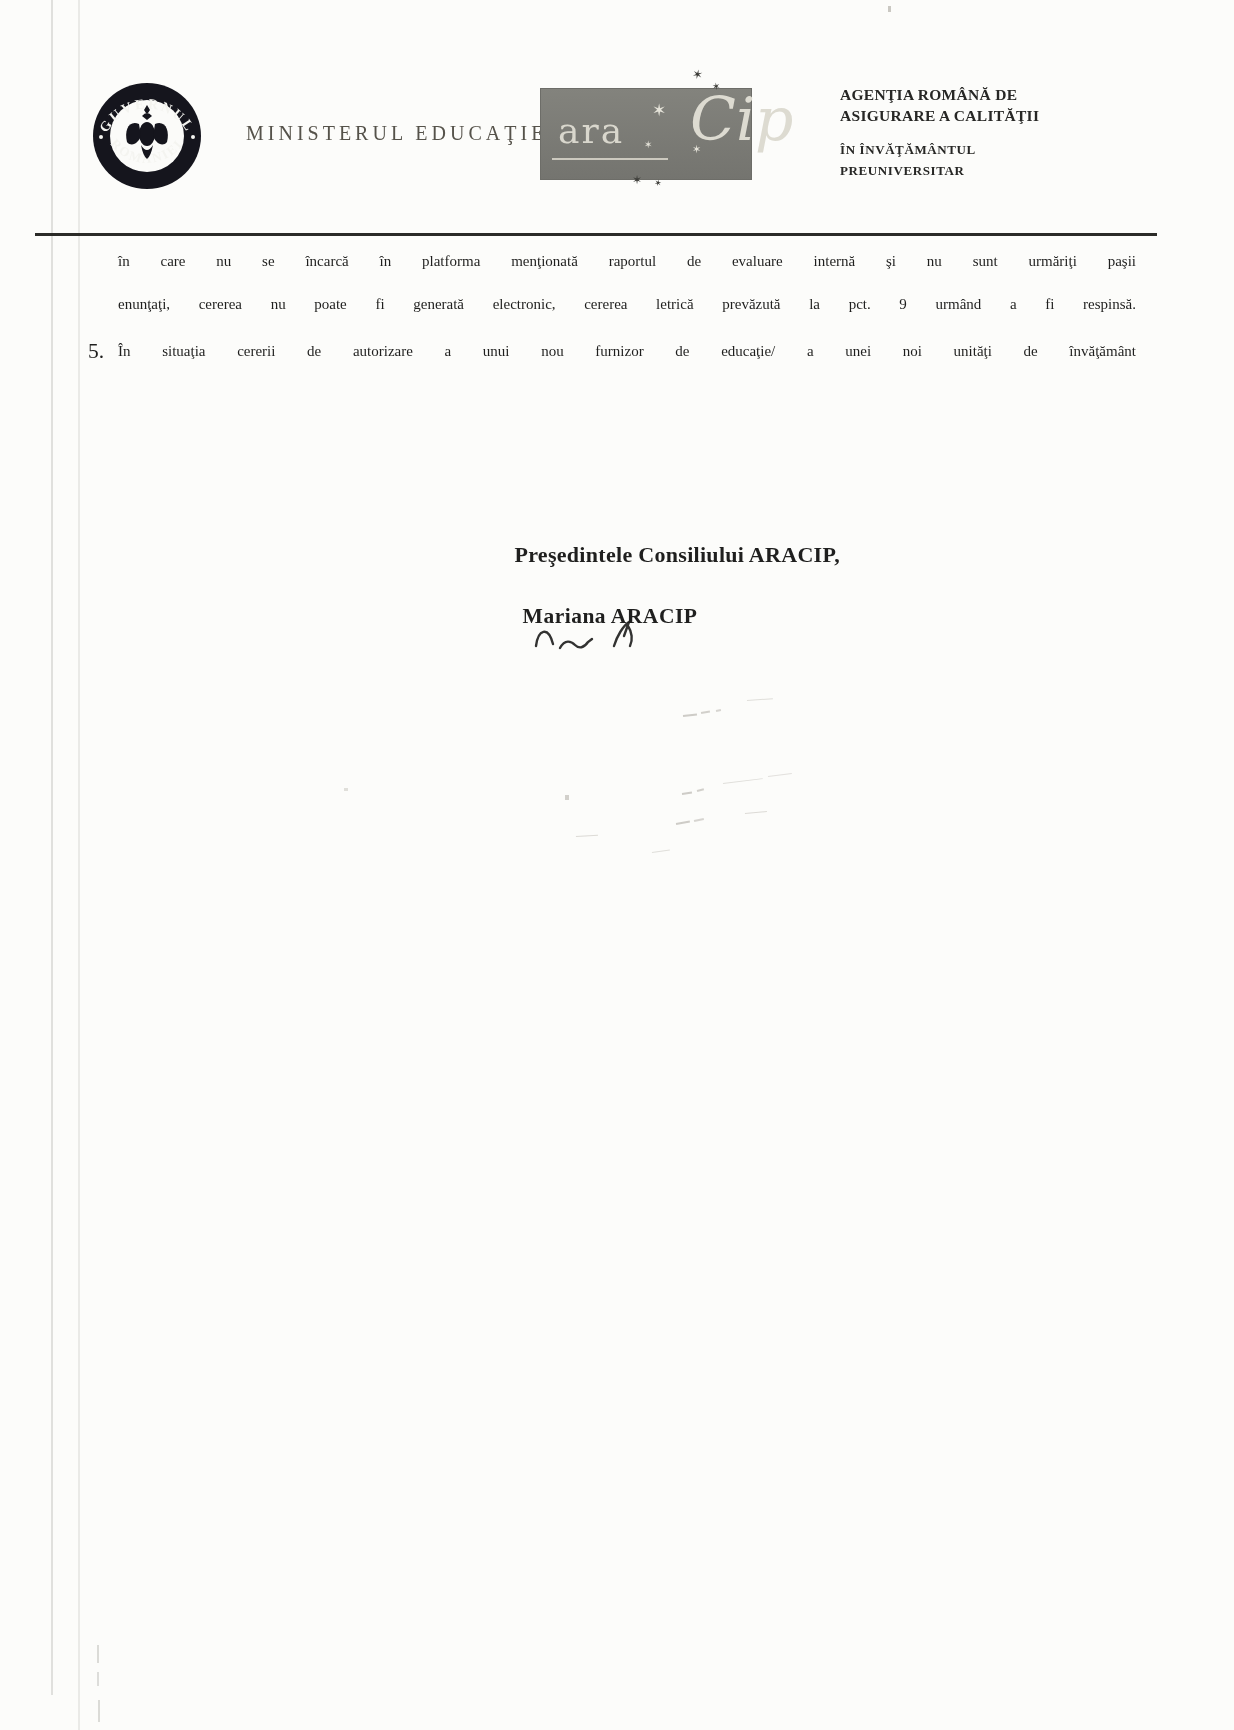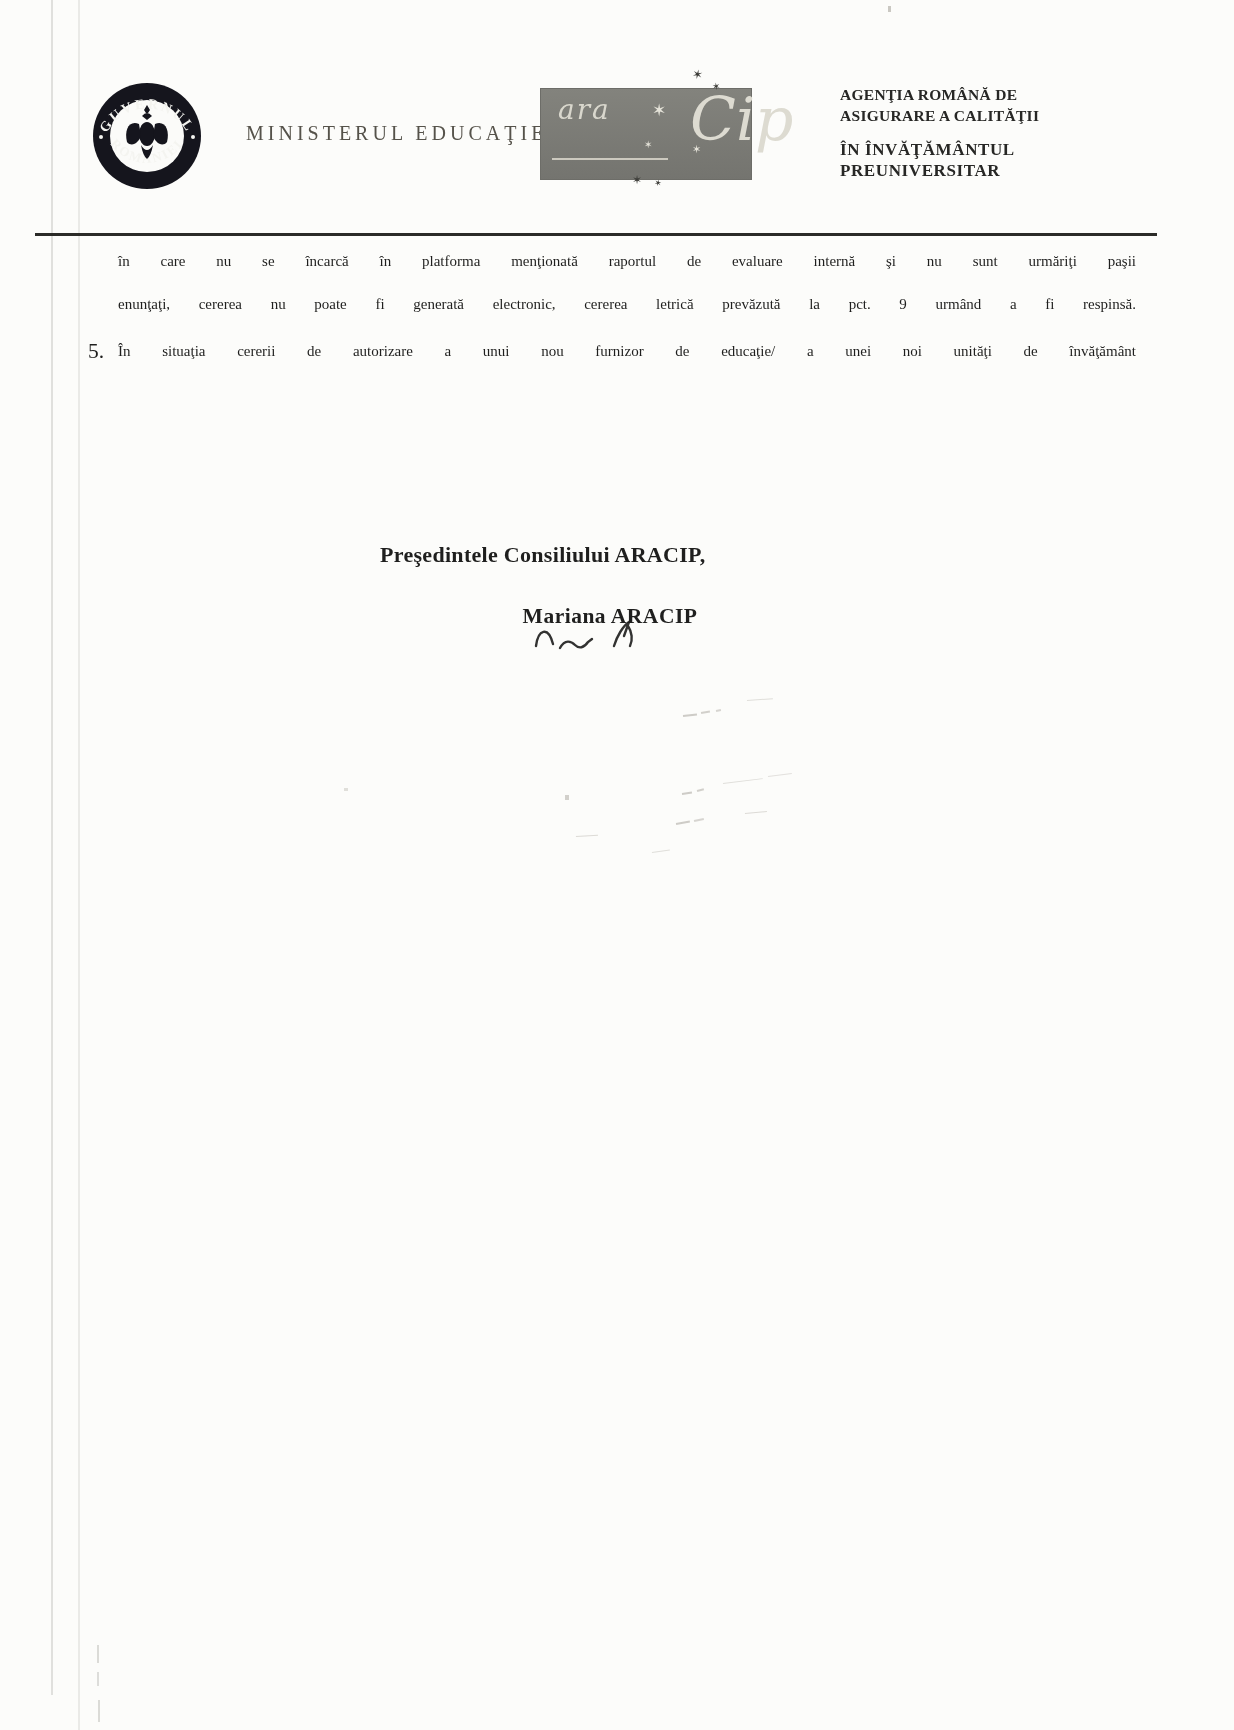--- a/index.html
+++ b/index.html
@@ -16,52 +16,52 @@
   .ministry{
     position:absolute;left:246px;top:122px;
     font-size:20px;letter-spacing:4px;color:#55524a;white-space:nowrap;
   }
   .aracip-box{
     position:absolute;left:540px;top:88px;width:212px;height:92px;
     background:linear-gradient(180deg,#83837d 0%,#74746f 100%);
     box-shadow:0 0 0 1px #6d6d68 inset;
   }
   .aracip-ara{
-    position:absolute;left:18px;top:5px;font-style:italic;
-    font-family:"DejaVu Serif",serif;font-size:28px;color:#d9d7cd;letter-spacing:2px;
+    position:absolute;left:18px;top:22px;
+    font-family:"DejaVu Serif",serif;font-size:36px;color:#d9d7cd;letter-spacing:2px;
   }
   .aracip-underline{position:absolute;left:12px;top:70px;width:116px;height:2px;background:#ccc9bf;}
   .aracip-cip{
     position:absolute;left:128px;top:-4px;font-style:italic;
     font-family:"DejaVu Serif",serif;font-size:60px;color:#dddbd1;margin-left:22px;
   }
   .star{position:absolute;font-family:"DejaVu Sans",sans-serif;line-height:1;}
   .star.light{color:#e6e4da;}
   .star.dark{position:absolute;color:#3c3c38;}
   .agency{
     position:absolute;left:840px;top:84px;width:330px;text-align:left;
     font-weight:bold;color:#272725;
   }
   .agency .l12{font-size:15.5px;line-height:21px;letter-spacing:.3px;}
   .agency .gap{height:13px;}
-  .agency .l34{font-size:17px;line-height:21px;letter-spacing:.6px;}
+  .agency .l34{font-size:13px;line-height:21px;letter-spacing:.6px;}
   .rule{position:absolute;left:35px;top:233px;width:1122px;height:3px;background:#2b2b28;}
   
   .bodyline{
     font-size:15px;line-height:43px;height:43px;white-space:nowrap;
     text-align:justify;
   }
   .bodyline.just{text-align:justify;text-align-last:justify;white-space:normal;}
   .para1{position:absolute;left:118px;top:240px;width:1018px;}
   .item5{position:absolute;left:88px;top:330px;width:1048px;}
   .item5 .num{position:absolute;left:0;top:0;font-size:21.5px;line-height:43px;}
   .item5 .lines{margin-left:30px;width:1018px;}
   
   .sig-title{
-    position:absolute;left:380px;top:542px;width:460px;text-align:left;
+    position:absolute;left:380px;top:542px;width:460px;text-align:right;
     font-size:22px;font-weight:bold;letter-spacing:.3px;
   }
   .sig-name{
     position:absolute;left:380px;top:604px;width:460px;text-align:center;
     font-size:21.5px;font-weight:bold;letter-spacing:.5px;
   }
   .sig-squiggle{position:absolute;left:528px;top:618px;}
 </style>
 </head>
 <body>

